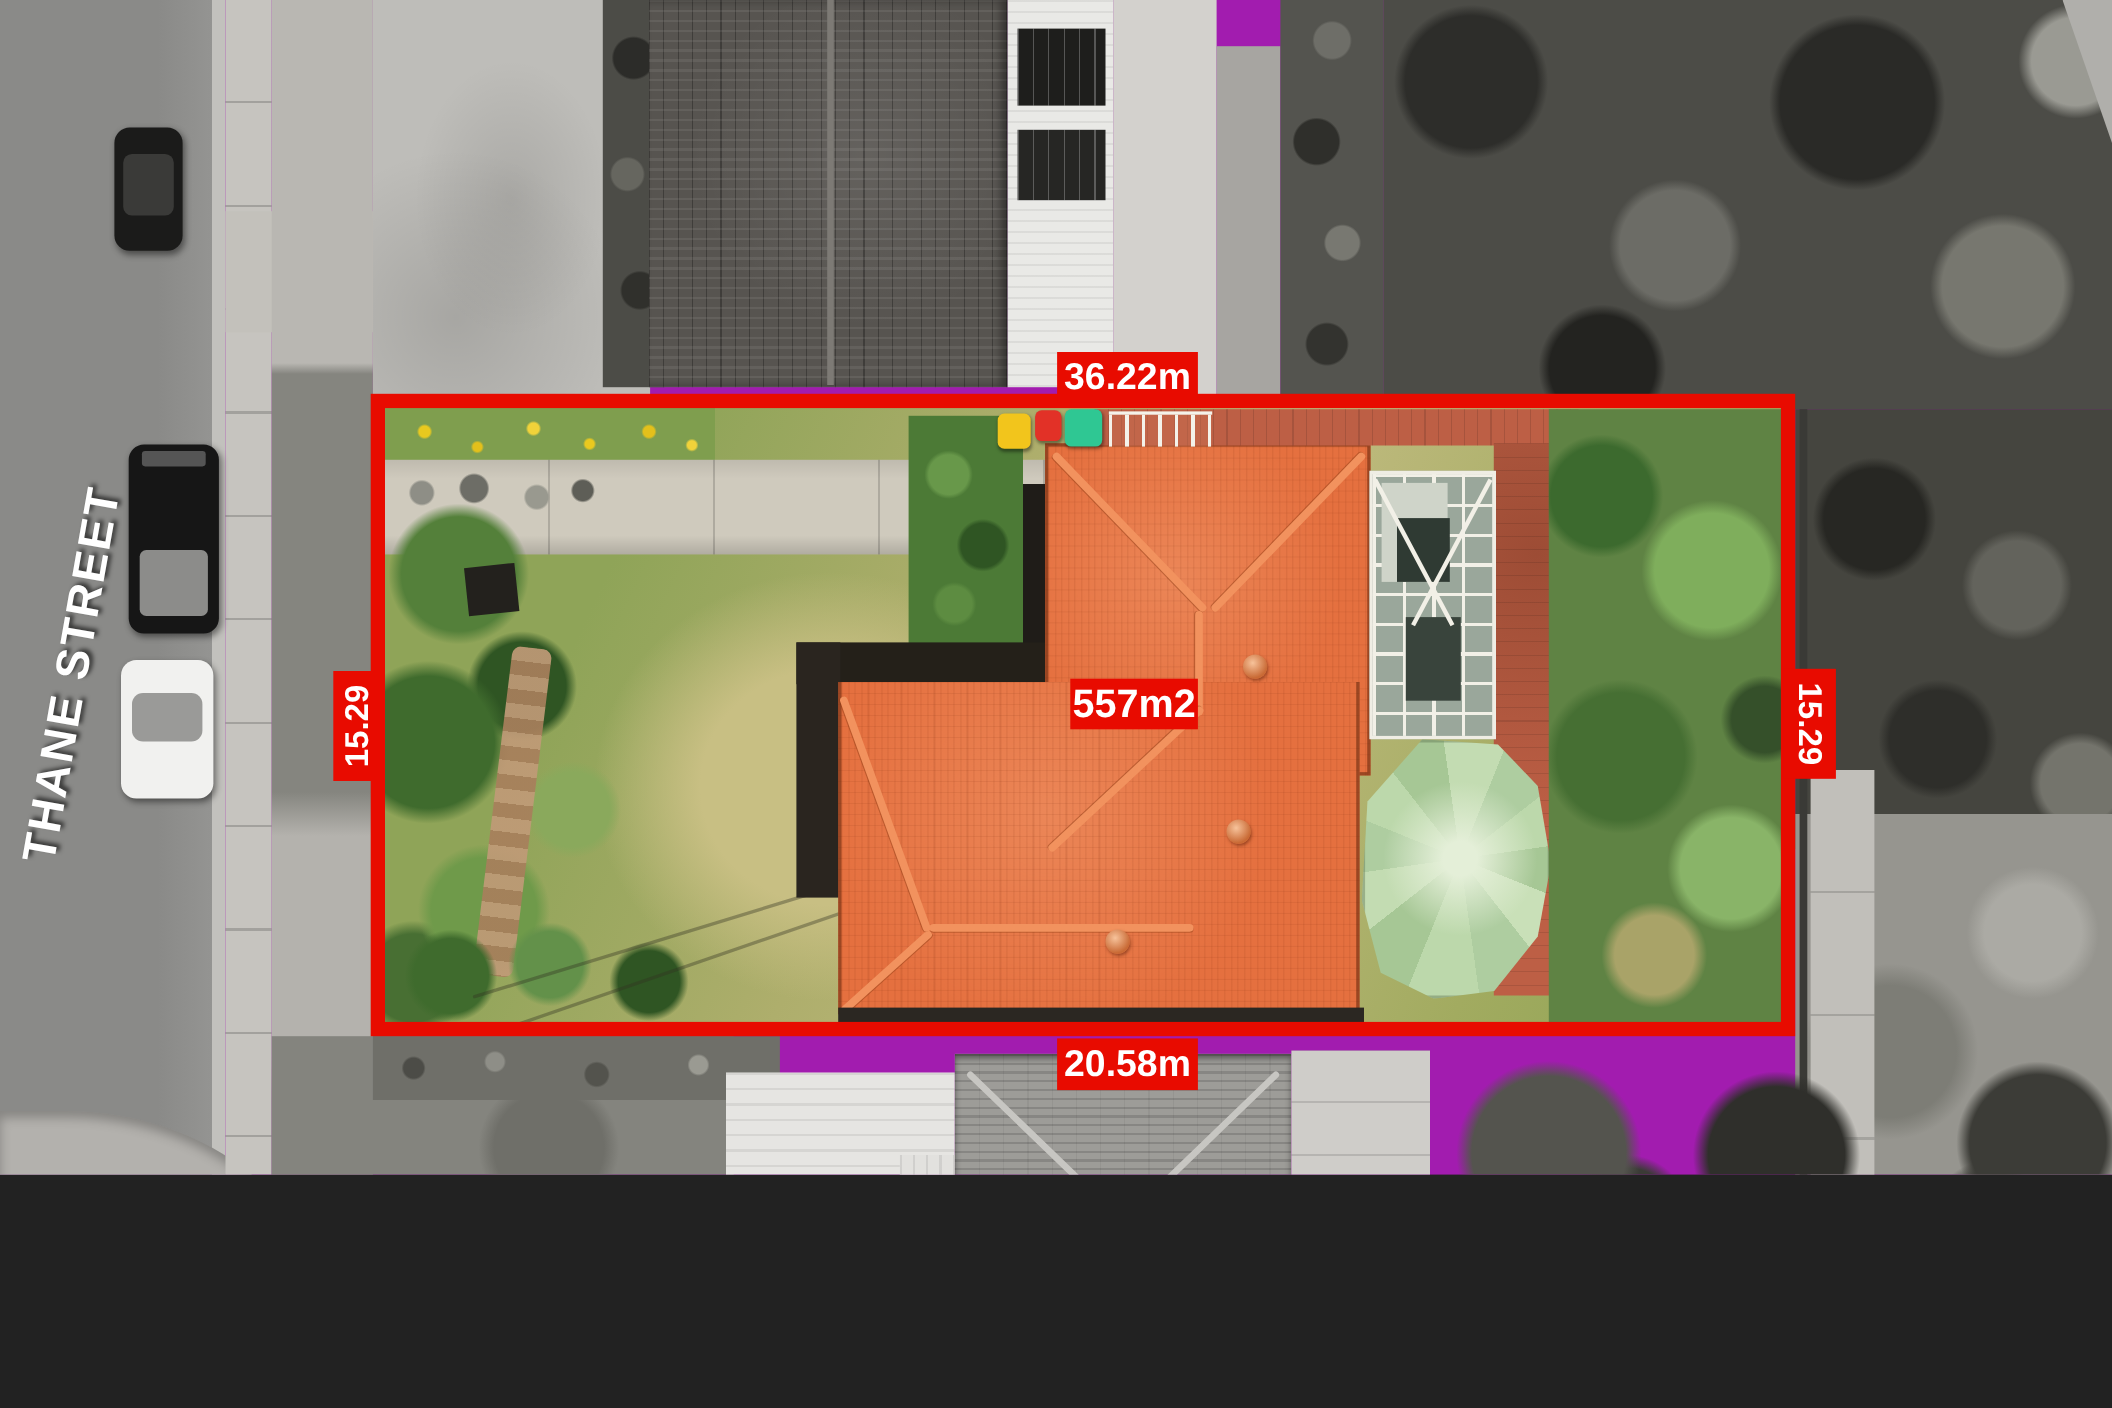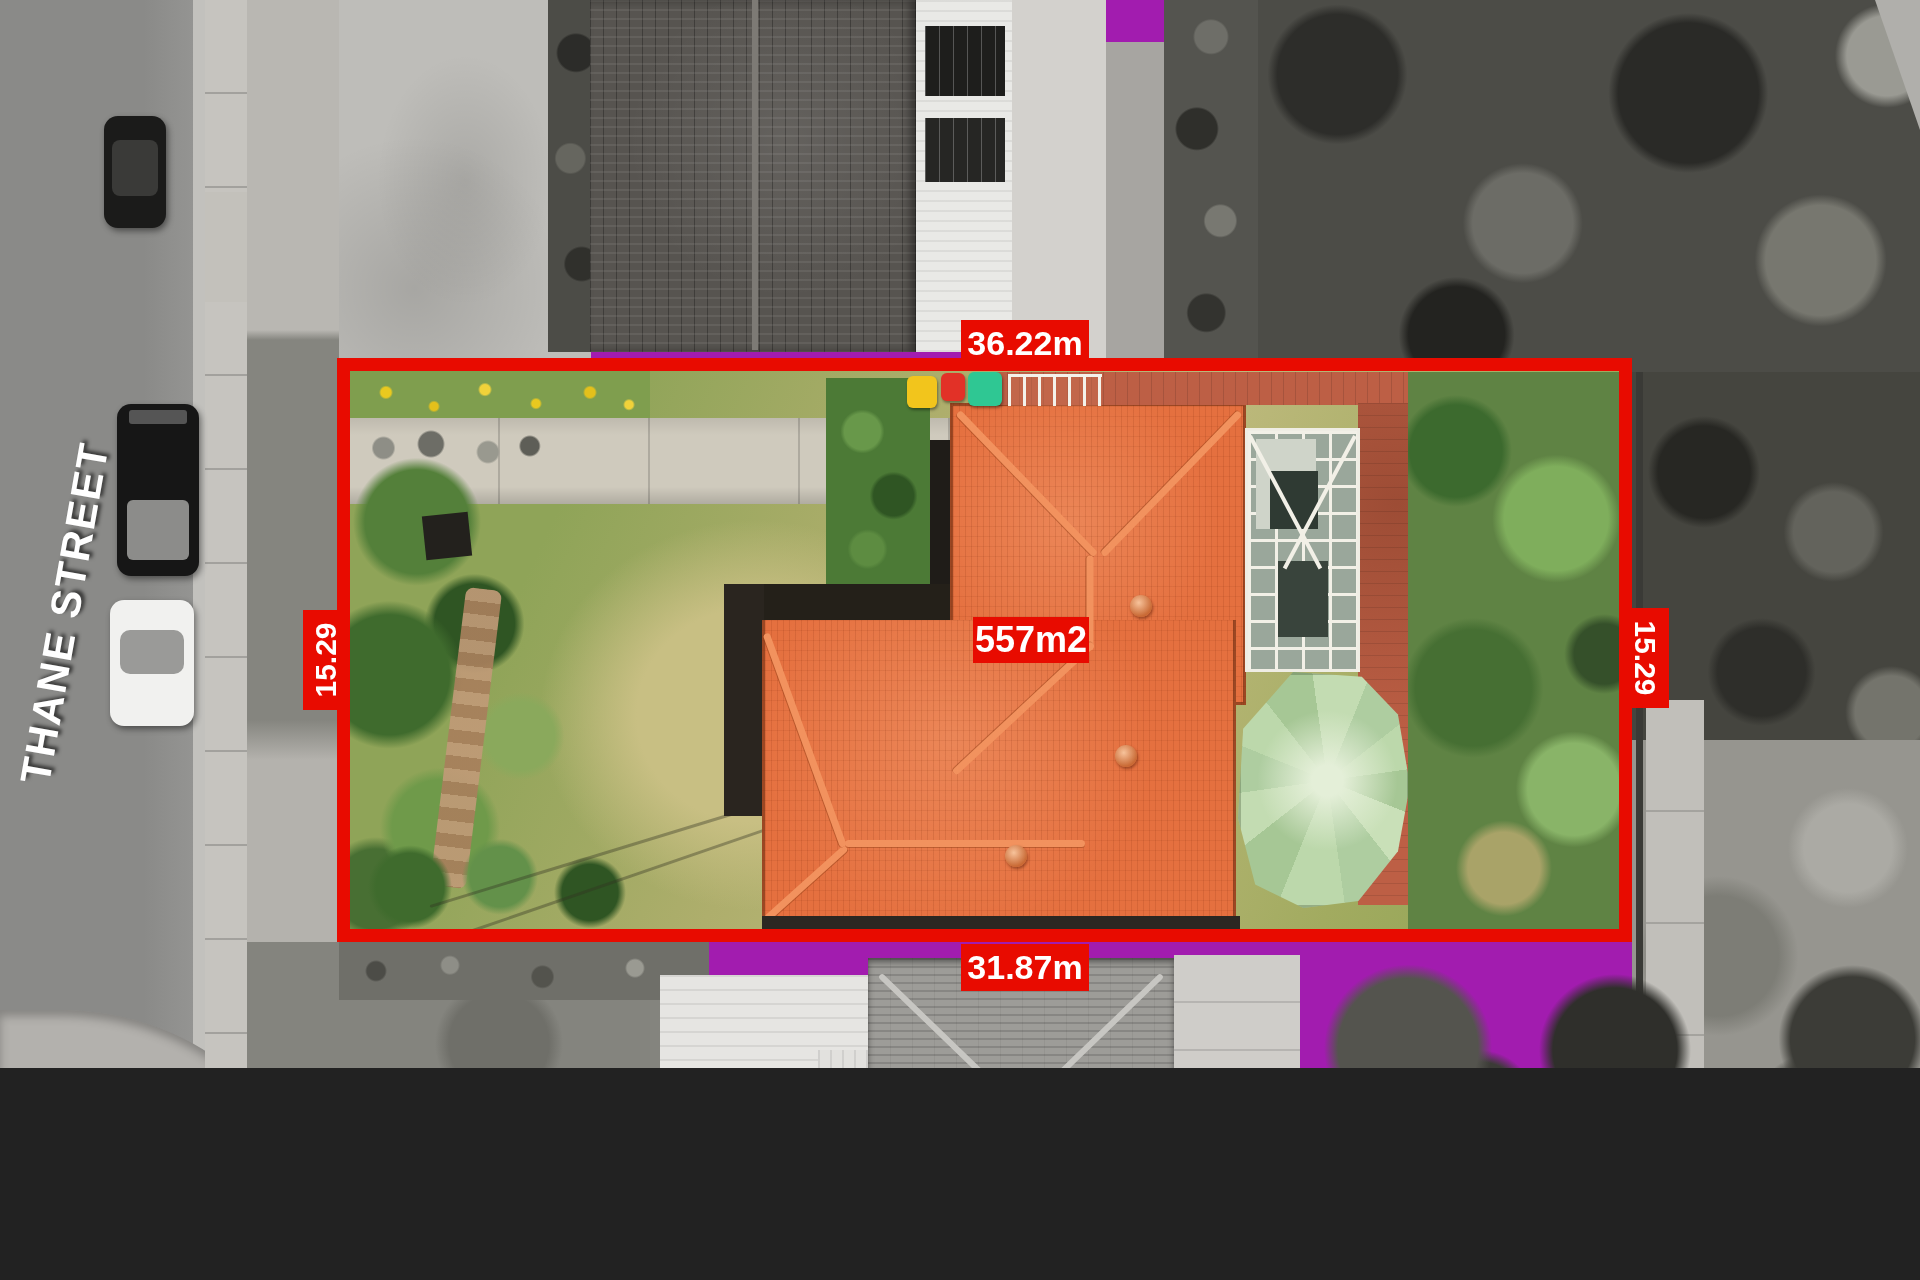--- a/index.html
+++ b/index.html
@@ -321,21 +321,21 @@
 
   <div class="bin bin-yellow"></div>
   <div class="bin bin-red"></div>
   <div class="bin bin-green"></div>
 
   <div class="boundary"></div>
   <div class="red-label dim-top">
     <span>36.22m</span>
   </div>
   <div class="red-label dim-bottom">
-    <span>31.87m</span>
+    <span>20.58m</span>
   </div>
   <div class="red-label dim-left">
     <span>15.29</span>
   </div>
   <div class="red-label dim-right">
     <span>15.29</span>
   </div>
   <div class="red-label area-label">
     <span>557m2</span>
   </div>

